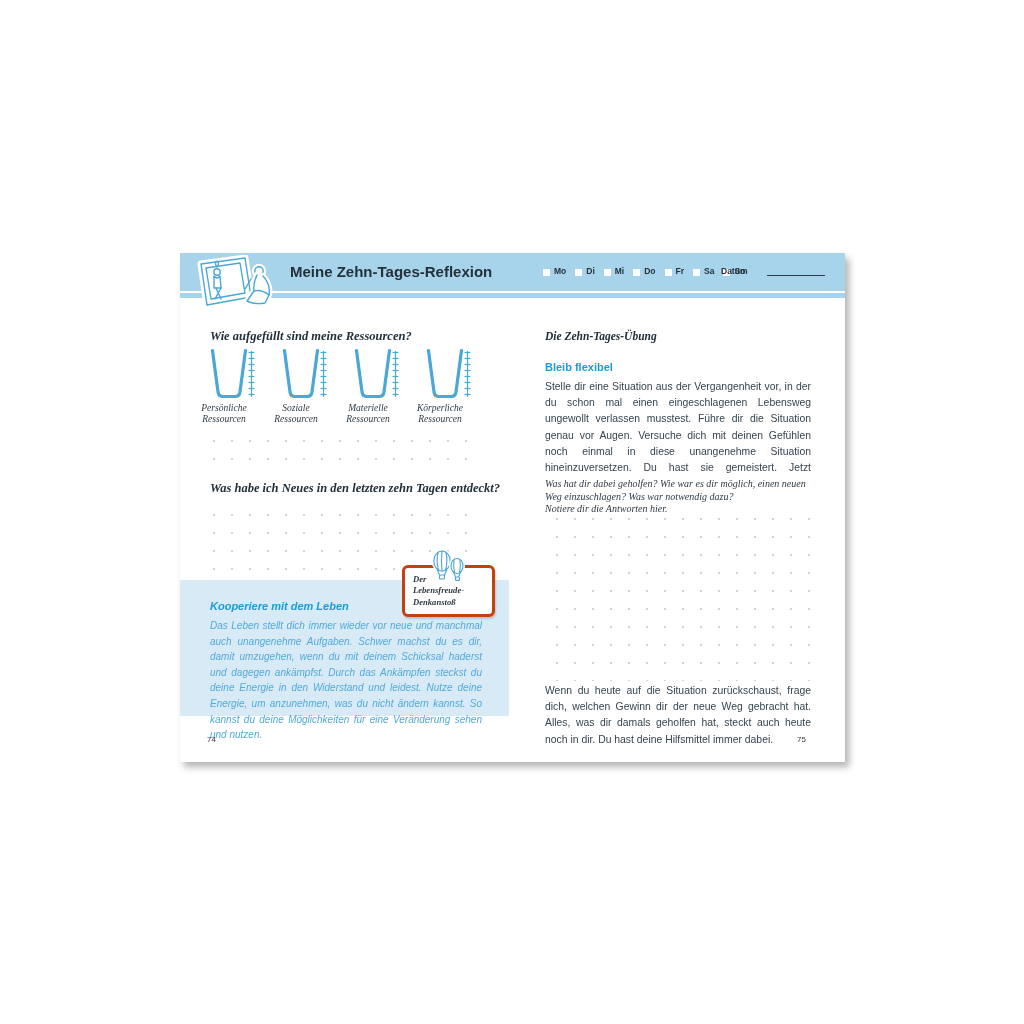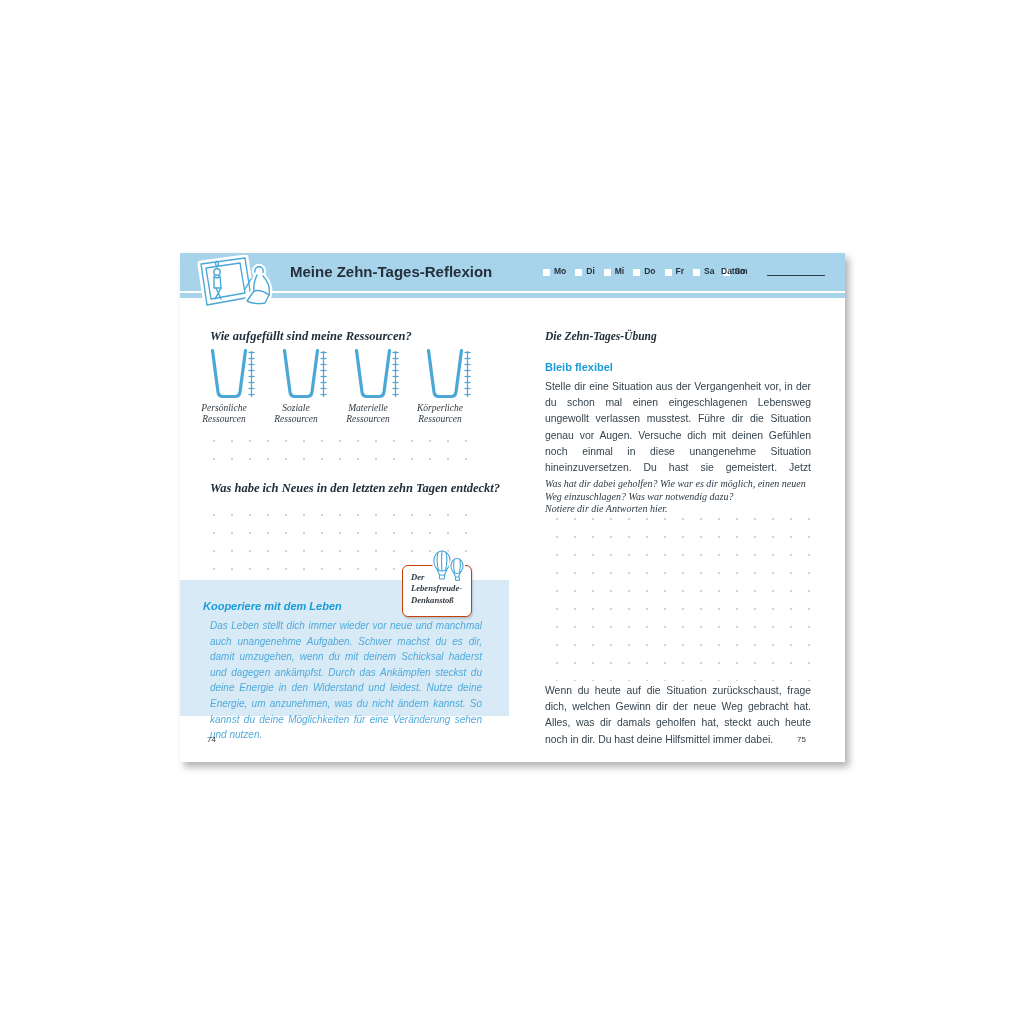--- a/index.html
+++ b/index.html
@@ -30,26 +30,26 @@
   .glass-row{position:absolute;left:30px;top:95px;display:flex;gap:26px;}
   .glass-unit{width:46px;}
   .glass-unit svg{display:block;}
   .glass-labels{position:absolute;left:8px;top:150px;display:flex;width:290px;}
   .glass-label{width:72px;text-align:center;font-family:"Liberation Serif",serif;font-style:italic;
                font-size:9.5px;line-height:11px;color:#2e3a44;}
   .ldots1{position:absolute;left:22px;top:172px;width:274px;height:46px;}
   .disc-head{position:absolute;left:30px;top:228px;font-size:12.5px;width:290px;}
   .ldots2{position:absolute;left:22px;top:246px;width:274px;height:78px;}
   .info-box{position:absolute;left:0;top:327px;width:329px;height:136px;background:#d8eaf6;}
-  .info-title{position:absolute;left:23px;top:20px;font-size:11px;font-weight:700;font-style:italic;
+  .info-title{position:absolute;left:30px;top:20px;font-size:11px;font-weight:700;font-style:italic;
               color:#1a9cd8;}
   .info-body{position:absolute;left:30px;top:38px;width:272px;font-size:10px;font-style:italic;
              color:#4fabdb;line-height:15.6px;text-align:justify;}
-  .badge{position:absolute;left:222px;top:312px;width:70px;height:52px;background:#ffffff;
-         border:1px solid #c2410c;border-radius:6px;box-shadow:1px 2px 2px rgba(0,0,0,0.15);
+  .badge{position:absolute;left:222px;top:312px;width:93px;height:52px;background:#ffffff;
+         border:3px solid #c2410c;border-radius:6px;box-shadow:1px 2px 2px rgba(0,0,0,0.15);
          padding:6px 5px 0 8px;}
   .badge .bl{font-family:"Liberation Serif",serif;font-style:italic;font-weight:700;
              font-size:8.6px;line-height:11.3px;color:#2e3a44;}
   .balloons{position:absolute;left:250px;top:296px;width:36px;height:40px;}
   
   .rcol{position:absolute;left:365px;top:0;width:266px;height:509px;}
   .r-sec{position:absolute;left:0;top:77px;font-size:11.5px;font-style:italic;}
   .r-ex{position:absolute;left:0;top:108px;font-size:11px;font-weight:700;color:#1a9cd8;}
   .r-p1{position:absolute;left:0;top:126px;width:266px;font-size:10.4px;line-height:16.2px;
         color:#36444e;text-align:justify;}

